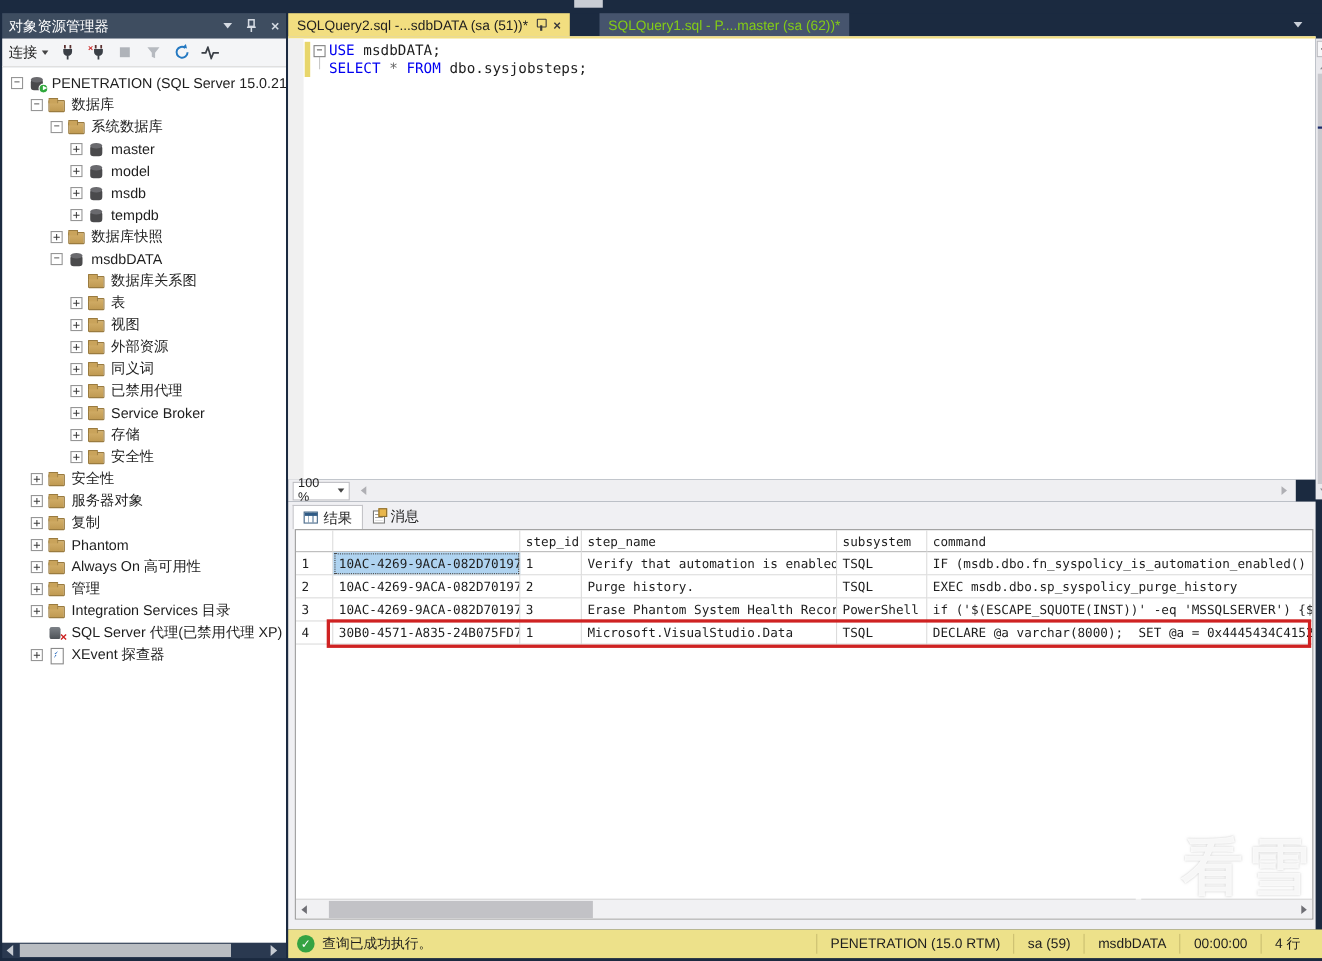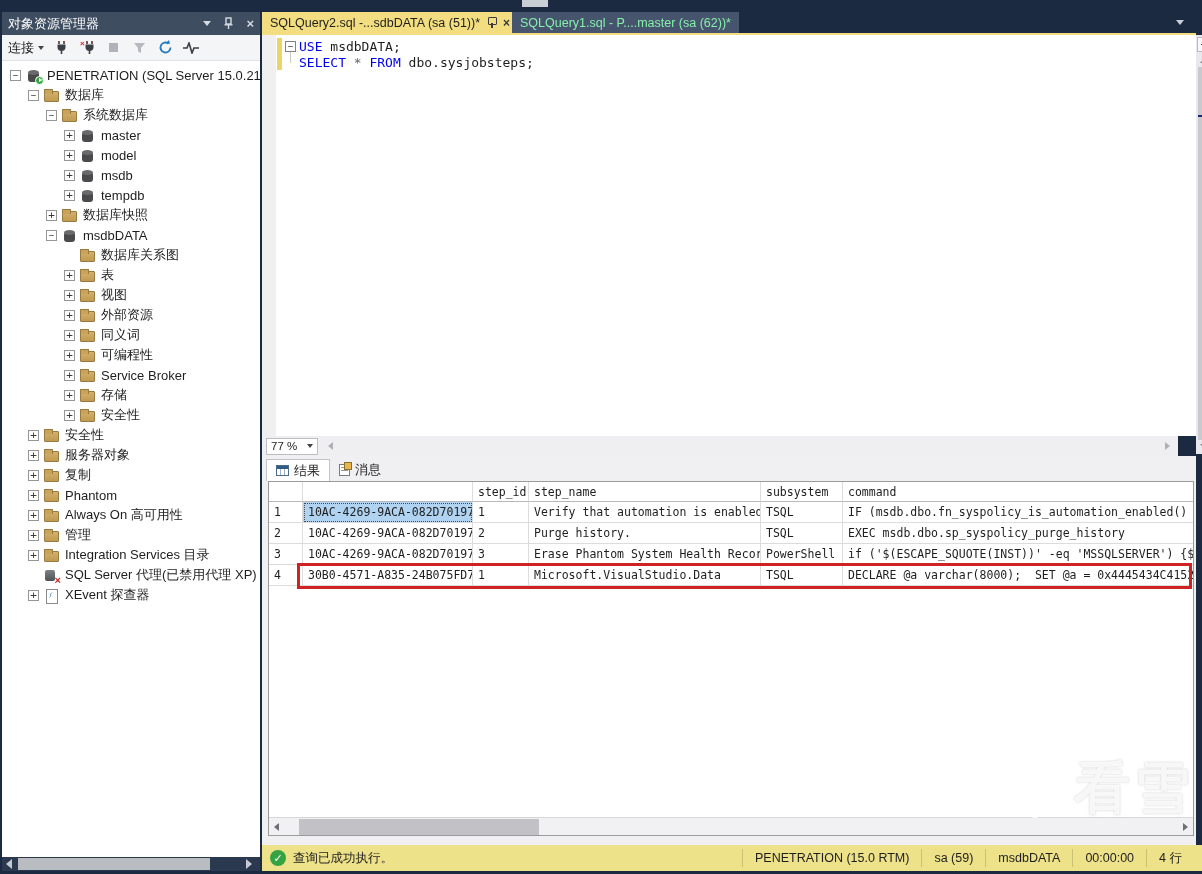--- a/index.html
+++ b/index.html
@@ -59,21 +59,21 @@
   .oe-hs-left { position:absolute; left:4px; width:0; height:0; border-top:5px solid transparent; border-bottom:5px solid transparent; border-right:6px solid #C6CBD2; }
   .oe-hs-right { position:absolute; right:8px; width:0; height:0; border-top:5px solid transparent; border-bottom:5px solid transparent; border-left:6px solid #C6CBD2; }
   .oe-hs-thumb { position:absolute; left:16px; width:192px; height:12px; background:#B9BDC2; }
 
   
   .main { position:absolute; left:262px; top:12px; width:934px; height:859px; }
 
   .tabstrip { position:absolute; left:0; top:0; width:934px; height:21px; }
   .tab { position:absolute; top:0; height:21px; display:flex; align-items:center; padding:0 8px; font-size:12.5px; white-space:nowrap; }
   .tab-active { left:0; background:#F2DE80; color:#1e1e1e; gap:7px; }
-  .tab-inactive { left:250px; background:#46546D; color:#86efac; }
+  .tab-inactive { left:283px; background:#46546D; color:#84cc16; }
   .tab-pin { width:9px; height:13px; position:relative; }
   .tab-pin::before { content:""; position:absolute; left:1px; top:1px; width:7px; height:6px; border:1.5px solid #3a3a3a; border-radius:1px; }
   .tab-pin::after { content:""; position:absolute; left:4px; top:7px; width:1.5px; height:5px; background:#3a3a3a; }
   .tab-x { color:#3a3a3a; font-weight:bold; font-size:12px; line-height:1; }
   .tabstrip-chev { position:absolute; right:12px; top:8px; width:0; height:0;
         border-left:4.5px solid transparent; border-right:4.5px solid transparent; border-top:5px solid #C9CFD8; }
 
   .editor { position:absolute; left:0; top:21px; width:934px; height:403px; background:#fff; border-top:2px solid #F2DE80; }
   .ed-gutter { position:absolute; left:0; top:0; width:14px; height:100%; background:#F0F0F0; }
   .ed-changebar { position:absolute; left:15px; top:3px; width:5px; height:32px; background:#E8D66B; }
@@ -288,21 +288,21 @@
 
         <div class="tree-row" data-level="3">
           <span class="exp" data-exp="plus"></span>
           <span class="ticon" data-icon="folder"><span class="badge"></span></span>
           <span class="tlabel">同义词</span>
         </div>
 
         <div class="tree-row" data-level="3">
           <span class="exp" data-exp="plus"></span>
           <span class="ticon" data-icon="folder"><span class="badge"></span></span>
-          <span class="tlabel">可编程性</span>
+          <span class="tlabel">已禁用代理</span>
         </div>
 
         <div class="tree-row" data-level="3">
           <span class="exp" data-exp="plus"></span>
           <span class="ticon" data-icon="folder"><span class="badge"></span></span>
           <span class="tlabel">Service Broker</span>
         </div>
 
         <div class="tree-row" data-level="3">
           <span class="exp" data-exp="plus"></span>
@@ -407,21 +407,21 @@
         <div class="vs-track">
 
           <div class="vs-line"></div>
         </div>
         <div class="vs-down"></div>
       </div>
     </div>
 
     <div class="ed-bottombar">
       <div class="zoombox">
-        <span>77 %</span>
+        <span>100 %</span>
         <span class="dd"></span>
       </div>
       <span class="hs-left"></span>
       <span class="hs-right"></span>
     </div>
 
     <div class="results">
       <div class="res-tabs">
         <div class="res-tab active">
           <span class="grid-ico"></span>

